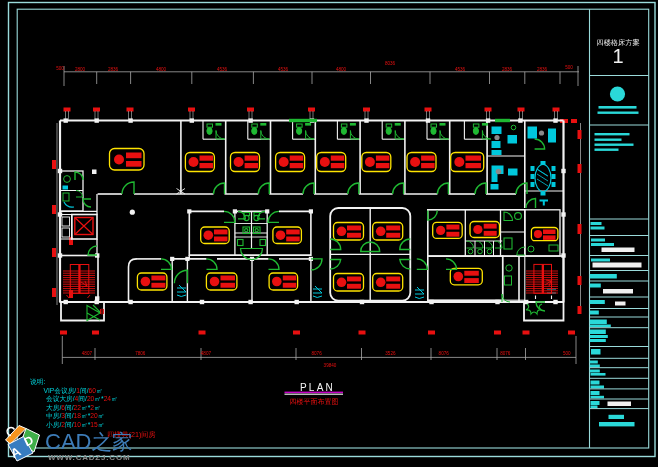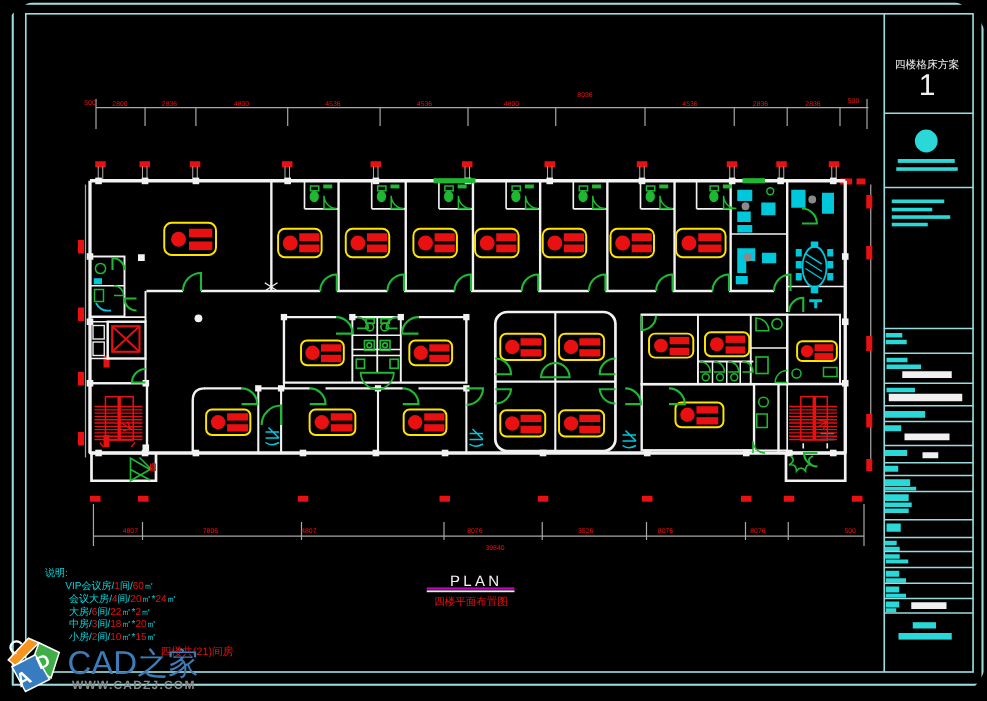--- a/index.html
+++ b/index.html
@@ -1,17 +1,17 @@
 <!DOCTYPE html>
 <html><head>
 <meta charset="utf-8">
 <style>
   html,body{margin:0;padding:0;background:#000;}
   #page{position:relative;width:658px;height:467px;background:#000;overflow:hidden;
-        font-family:"Liberation Sans",sans-serif;border-radius:30px;}
+        font-family:"Liberation Sans",sans-serif;}
   svg{position:absolute;left:0;top:0;}
 </style>
 </head>
 <body>
 <div id="page">
 <svg width="658" height="467" viewBox="0 0 658 467">
 
 <rect x="0" y="0" width="658" height="467" fill="#000000"></rect>
 
 <rect x="8.5" y="2.5" width="646.5" height="454" fill="none" stroke="#9adbdb" stroke-width="1.4"></rect>

